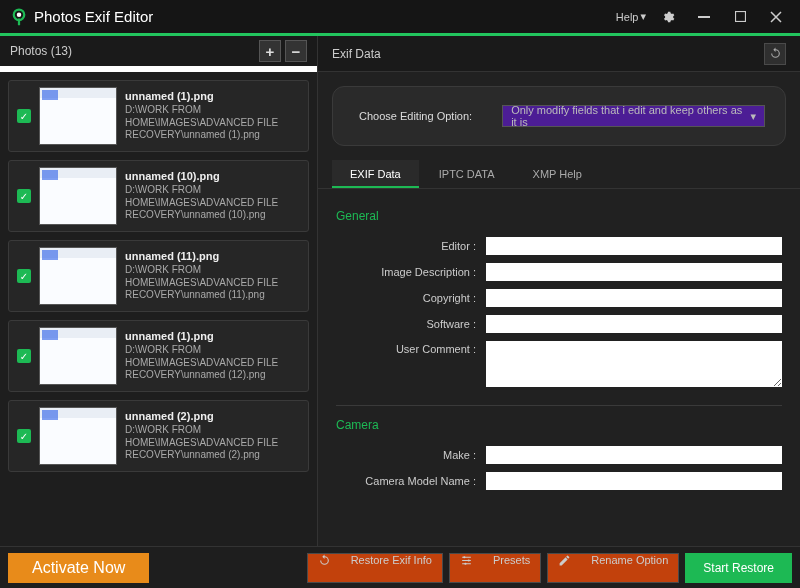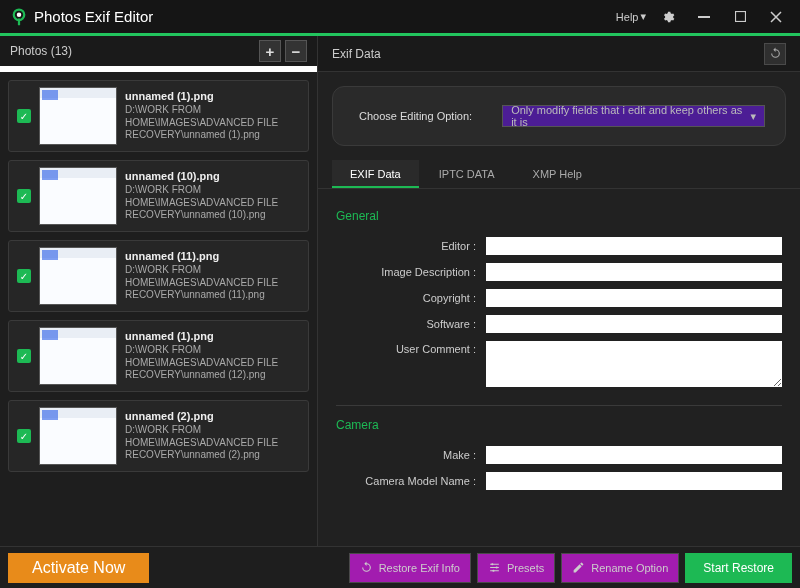--- a/index.html
+++ b/index.html
@@ -216,25 +216,25 @@
     height: 30px;
     padding: 0 24px;
     display: flex; align-items: center;
     font-size: 16px;
     cursor: pointer;
     border: none;
   }
   .footer-spacer { flex: 1; }
   .tool-btn {
     height: 30px;
-    background: #a21caf;
+    background: #c2410c;
     border: 1px solid #4a4a4a;
     color: #ccc;
     padding: 0 10px;
-    display: flex; align-items: center; gap: 6px;
+    display: flex; align-items: flex-start; gap: 20px;
     font-size: 11px;
     cursor: pointer;
   }
   .start {
     background: #1db954;
     color: #fff;
     border: none;
     height: 30px;
     padding: 0 18px;
     font-size: 12px;

